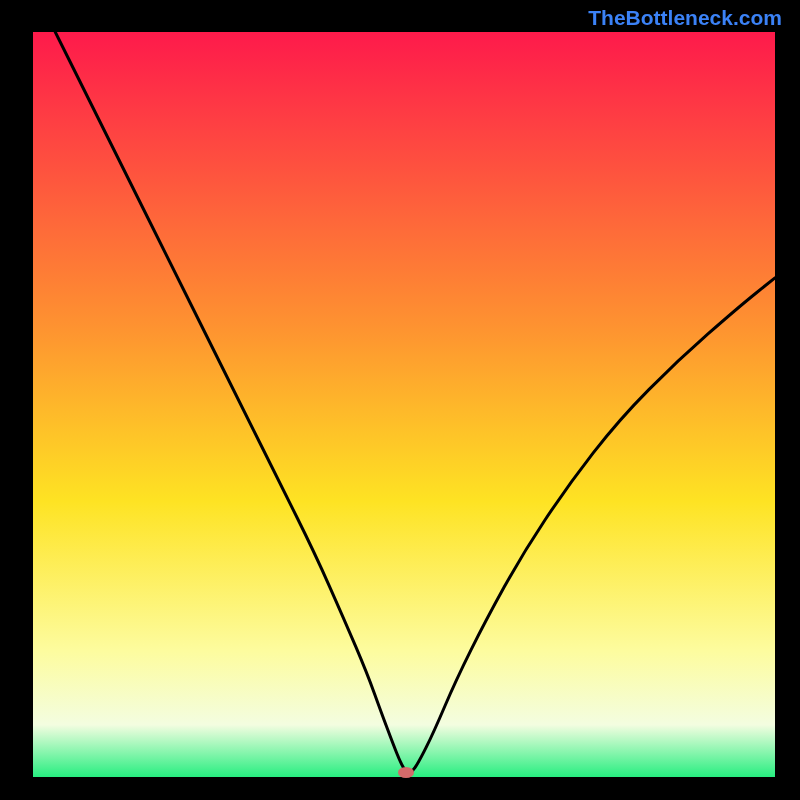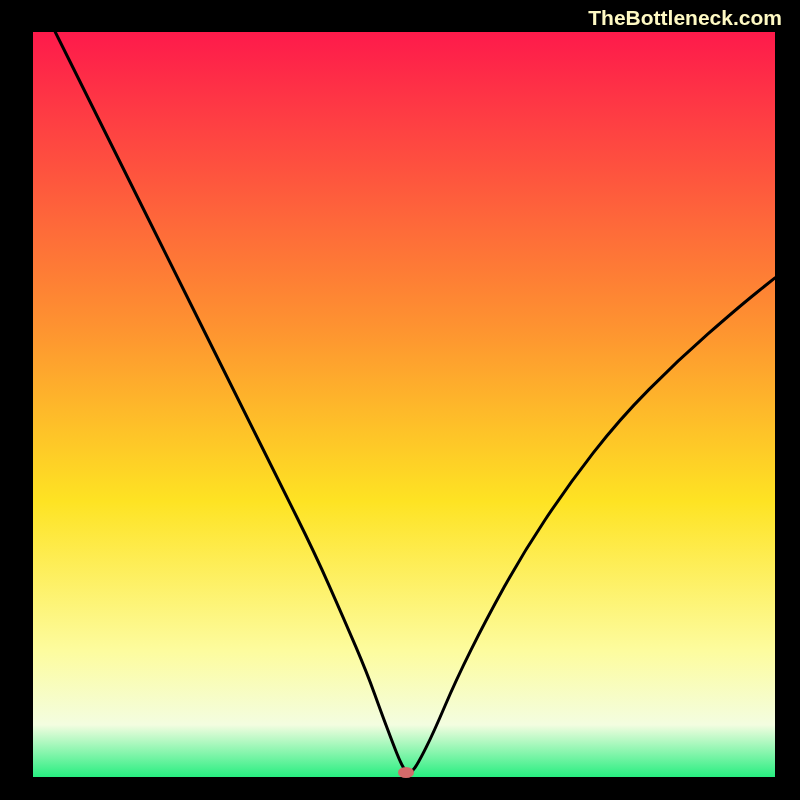--- a/index.html
+++ b/index.html
@@ -19,21 +19,21 @@
     background: #000;
   }
   .plot {
     position: absolute;
     background: #fff;
   }
   .watermark {
     position: absolute;
     font-family: Arial, Helvetica, sans-serif;
     font-weight: 600;
-    color: #fef9c3;
+    color: #3b82f6;
     white-space: nowrap;
   }
   svg.curve {
     position: absolute;
     left: 0;
     top: 0;
   }
   .marker {
     position: absolute;
     background: #d46a6a;

